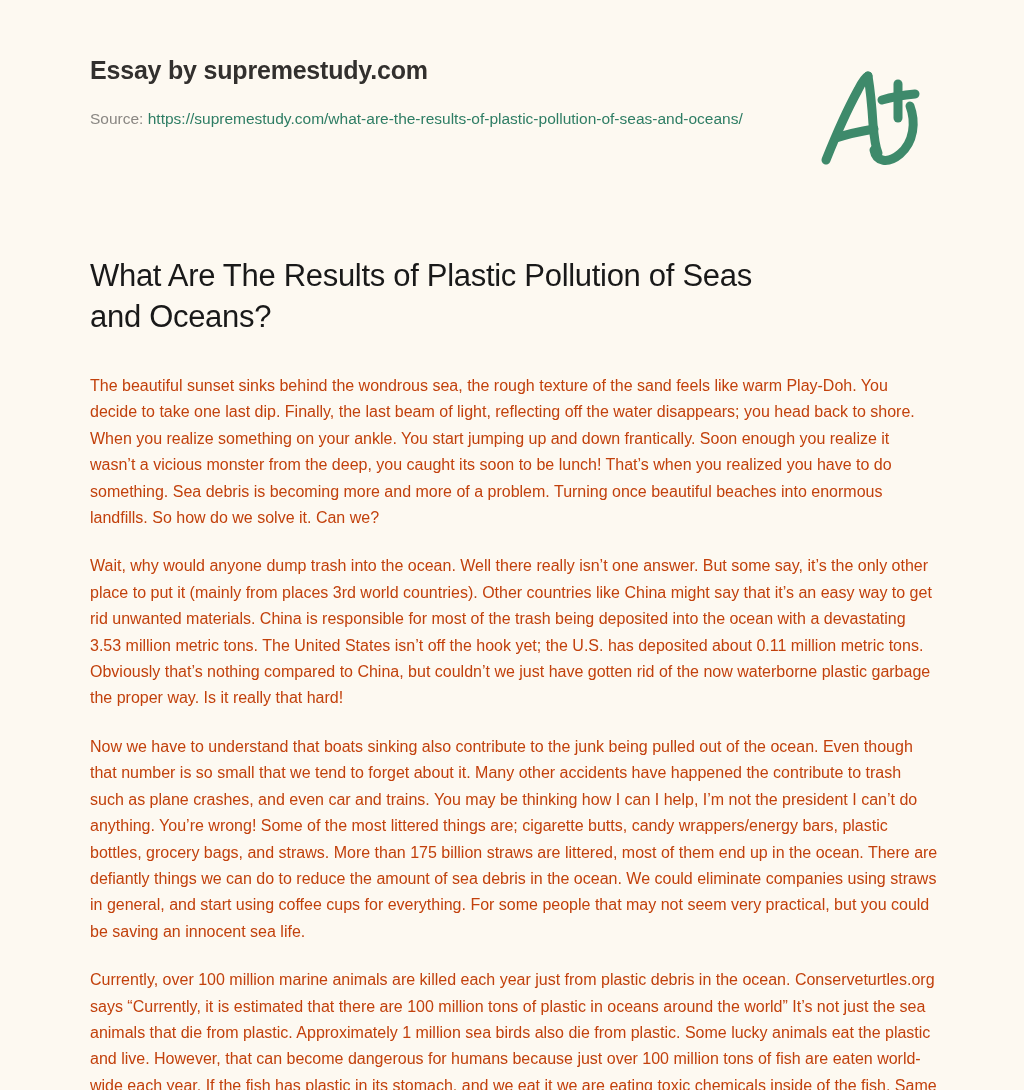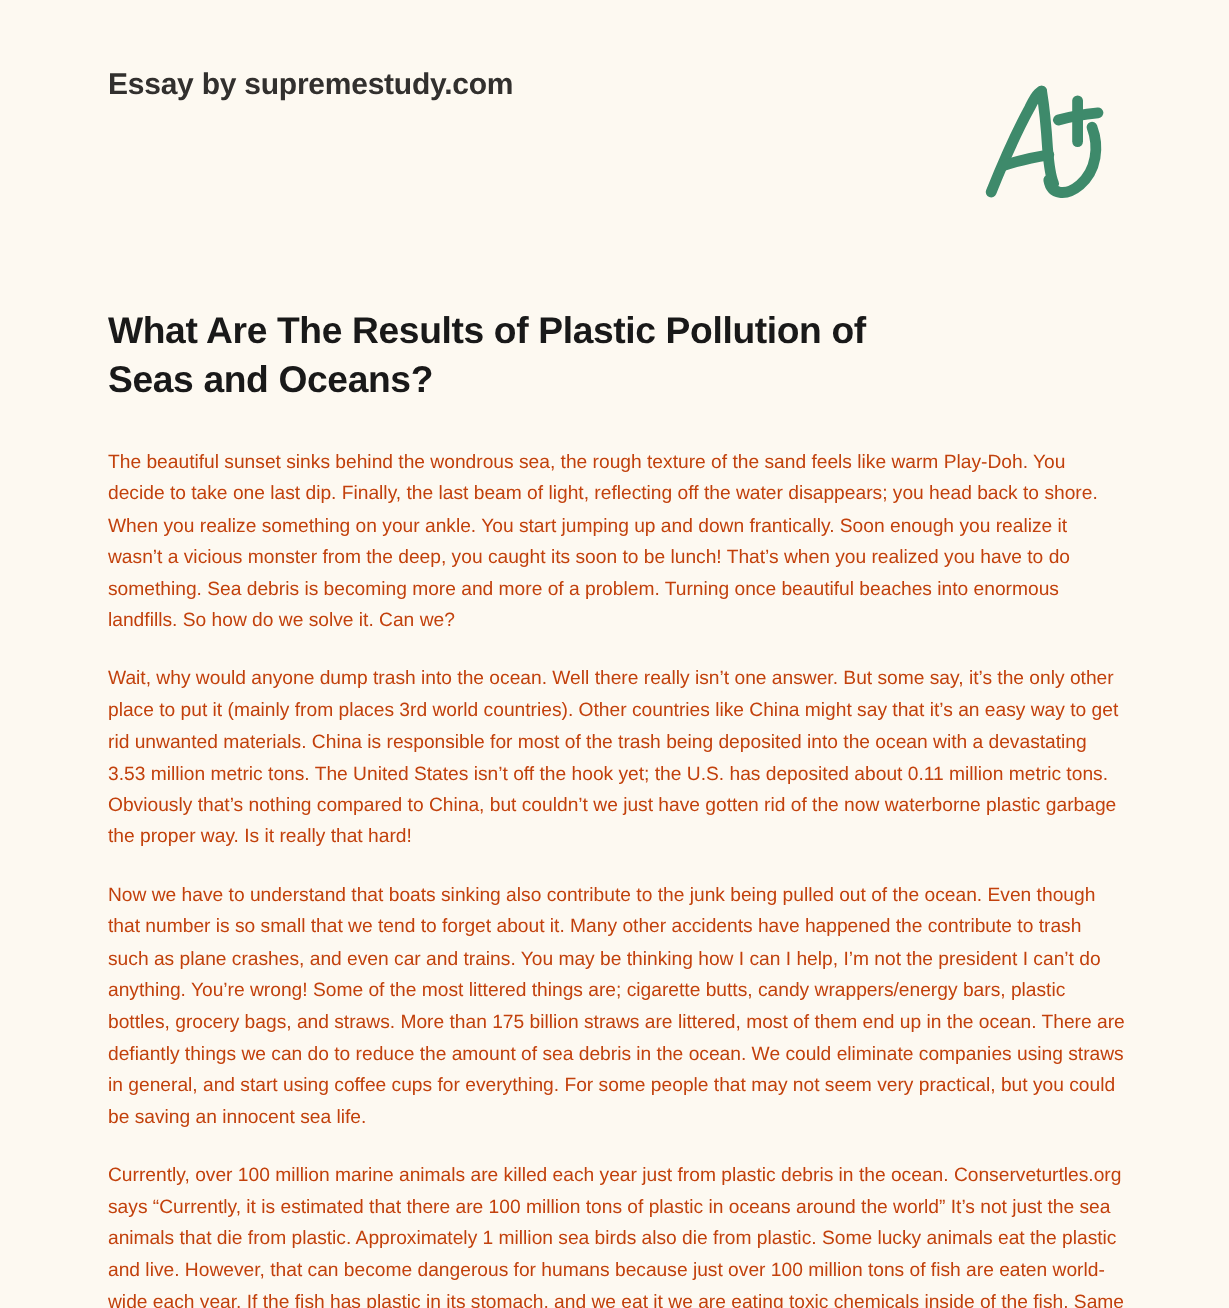--- a/index.html
+++ b/index.html
@@ -63,21 +63,21 @@
     height: 110px;
   }
   .article {
     position: absolute;
     left: 90px;
     top: 255px;
     width: 848px;
   }
   .article-title {
     font-size: 31px;
-    font-weight: bold;
+    font-weight: normal;
     color: #191919;
     line-height: 41px;
     letter-spacing: -0.3px;
     margin: 0 0 36px 0;
     max-width: 700px;
   }
   .body-text p {
     font-size: 16px;
     line-height: 26.4px;
     color: #c2410c;
@@ -89,20 +89,23 @@
   }
 </style>
 </head>
 <body>
 
 <div class="page">
 
   <div class="header">
     <div class="brand-title">Essay by supremestudy.com</div>
 
+    <div class="source-line">
+      <span class="source-label">Source: </span><a class="source-url" href="#">https://supremestudy.com/what-are-the-results-of-plastic-pollution-of-seas-and-oceans/</a>
+    </div>
   </div>
 
   <div class="logo">
     <svg viewBox="0 0 120 110" xmlns="http://www.w3.org/2000/svg">
       <g fill="none" stroke="#3e8a6b" stroke-linecap="round" stroke-linejoin="round">
 
         <path d="M14 98 C 22 78, 34 50, 46 28 C 49 22, 52 16, 56 14" stroke-width="9"></path>
 
         <path d="M56 14 C 58 26, 60 46, 61 62 C 62 74, 63 84, 66 91" stroke-width="9"></path>
 

